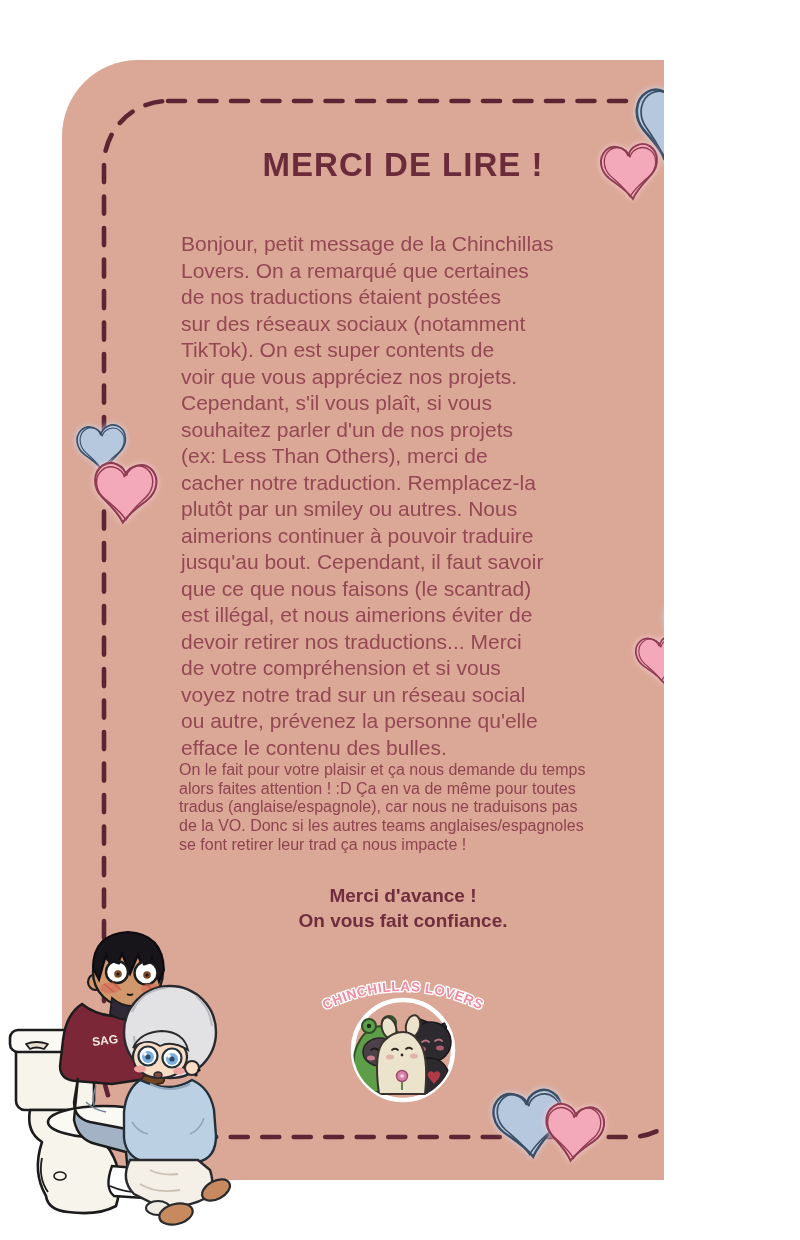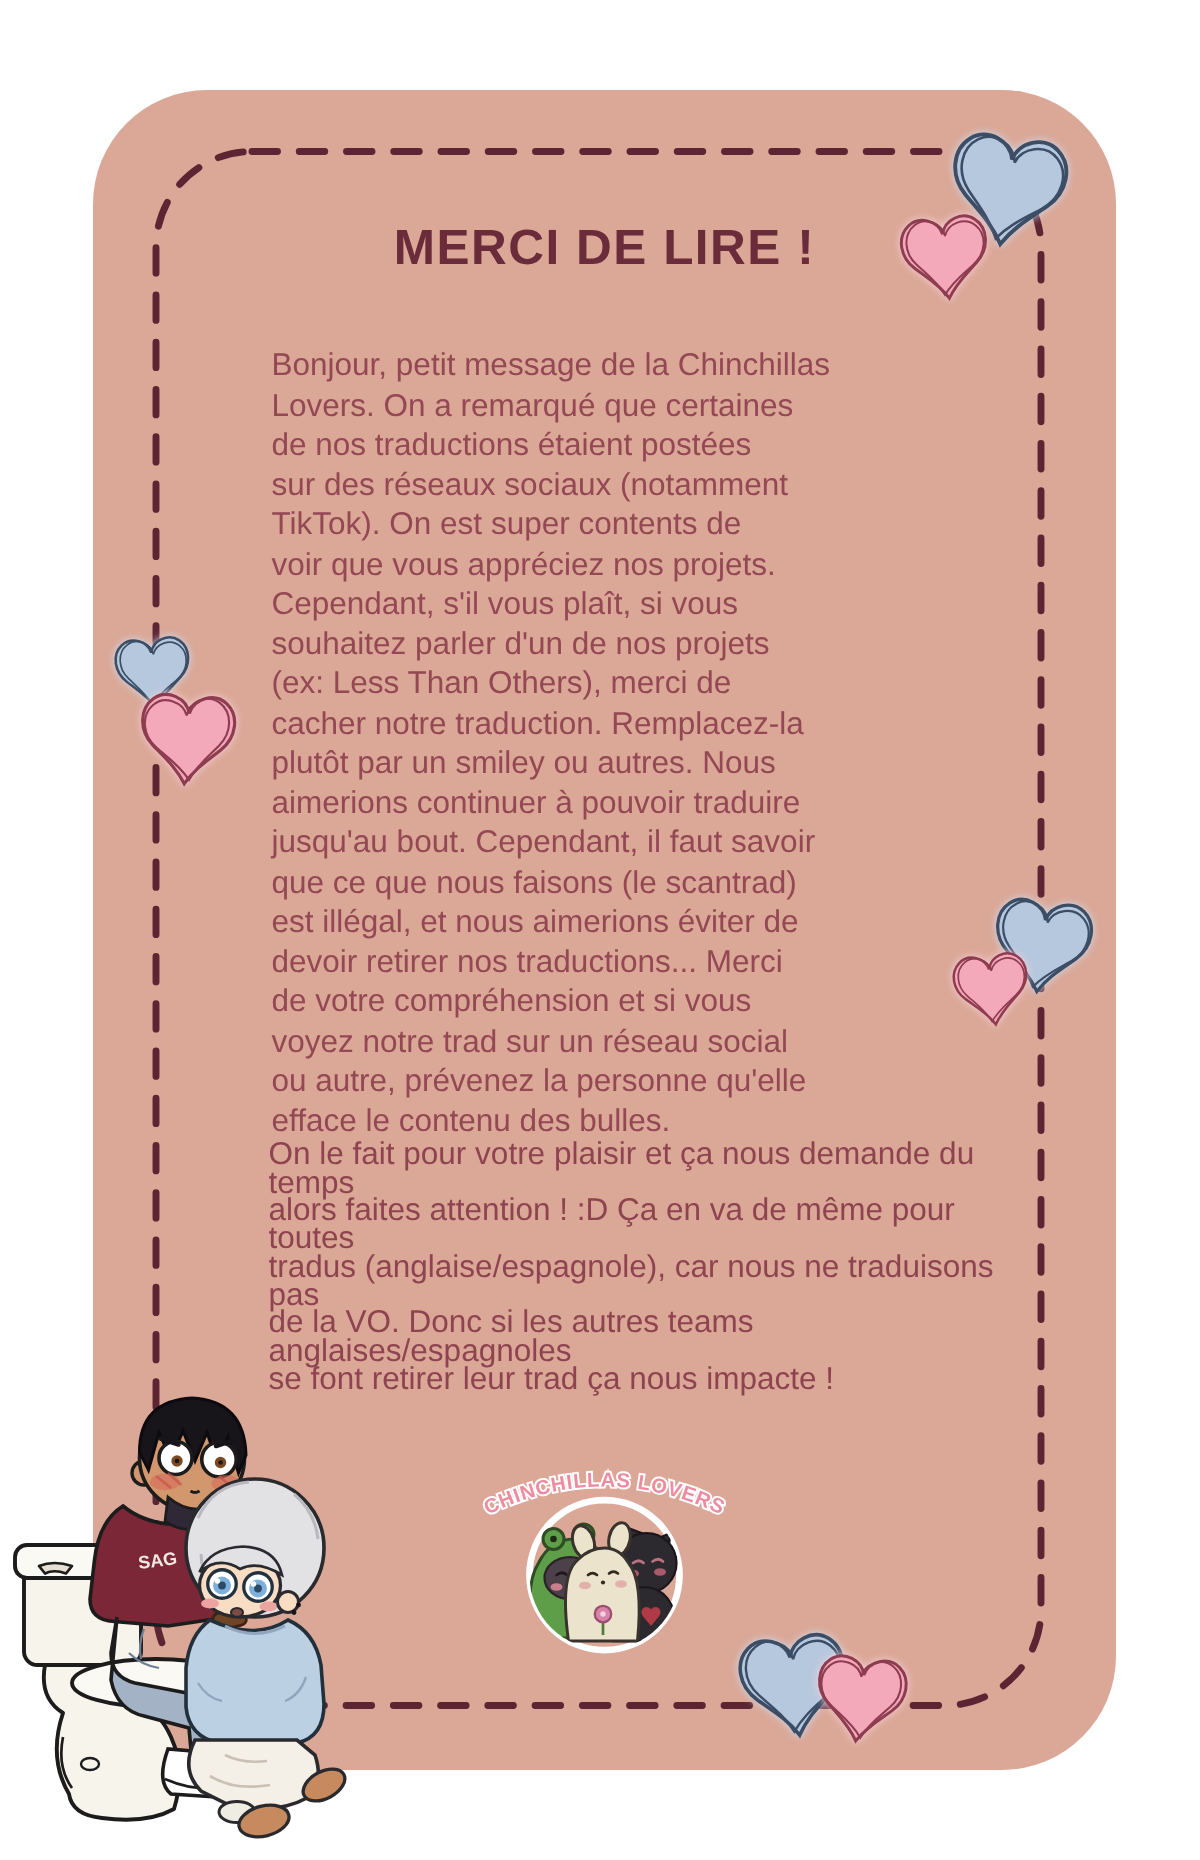--- a/index.html
+++ b/index.html
@@ -1,19 +1,19 @@
 <!DOCTYPE html>
 <html><head>
 <meta charset="utf-8">
 <style>
   * { margin:0; padding:0; box-sizing:border-box; }
   html,body { background:#ffffff; }
   body { font-family:"Liberation Sans", sans-serif; }
   .page {
-    position:relative; width:800px; height:1240px;
+    position:relative; width:664px; height:1240px;
     background:#ffffff; overflow:hidden;
   }
   .panel {
     position:absolute; left:62px; top:60px; width:682px; height:1120px;
     background:#dba796; border-radius:76px; z-index:1;
   }
   .dash-border {
     position:absolute; left:39px; top:38px; width:596px; height:1042px;
     z-index:1; pointer-events:none;
   }
@@ -22,21 +22,21 @@
     font-size:33px; font-weight:800; letter-spacing:1px;
     color:#6a2b3a; z-index:2;
   }
   .body-text {
     position:absolute; top:151px; left:119px; width:490px;
     font-size:21px; line-height:26.5px; color:#934854;
     white-space:pre-line; z-index:2;margin-top:20px;
   }
   .footnote {
     position:absolute; top:701px; left:117px; width:490px;
-    font-size:21px; line-height:18.7px; color:#8e4450;
+    font-size:16px; line-height:18.7px; color:#8e4450;
     white-space:pre-line; z-index:2;
   }
   .closing {
     position:absolute; top:823px; left:0; right:0; text-align:center;
     font-size:19px; font-weight:bold; line-height:25px;
     color:#6f2d3e; white-space:pre-line; z-index:2;
   }
   .logo {
     position:absolute; top:894px; left:50%; transform:translateX(-50%);
     width:180px; height:152px; z-index:2;
@@ -86,20 +86,22 @@
 voyez notre trad sur un réseau social
 ou autre, prévenez la personne qu'elle
 efface le contenu des bulles.</p>
 
     <p class="footnote">On le fait pour votre plaisir et ça nous demande du temps
 alors faites attention ! :D Ça en va de même pour toutes
 tradus (anglaise/espagnole), car nous ne traduisons pas
 de la VO. Donc si les autres teams anglaises/espagnoles
 se font retirer leur trad ça nous impacte !</p>
 
+    <p class="closing">Merci d'avance !
+On vous fait confiance.</p>
 
     <svg class="logo" viewBox="0 0 180 152" xmlns="http://www.w3.org/2000/svg">
       <defs>
         <path id="arcText" d="M 12 56 Q 90 18 168 56" fill="none"></path>
         <clipPath id="logoClip">
             <circle cx="90" cy="96" r="50"></circle>
           </clipPath>
       </defs>
 
       <circle cx="90" cy="96" r="50" fill="#dba796" stroke="#ffffff" stroke-width="4.5"></circle>

